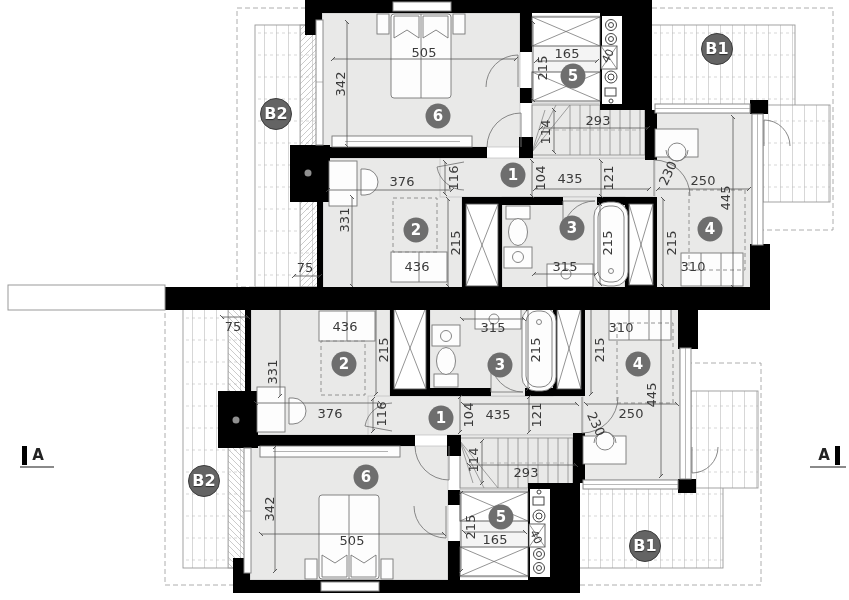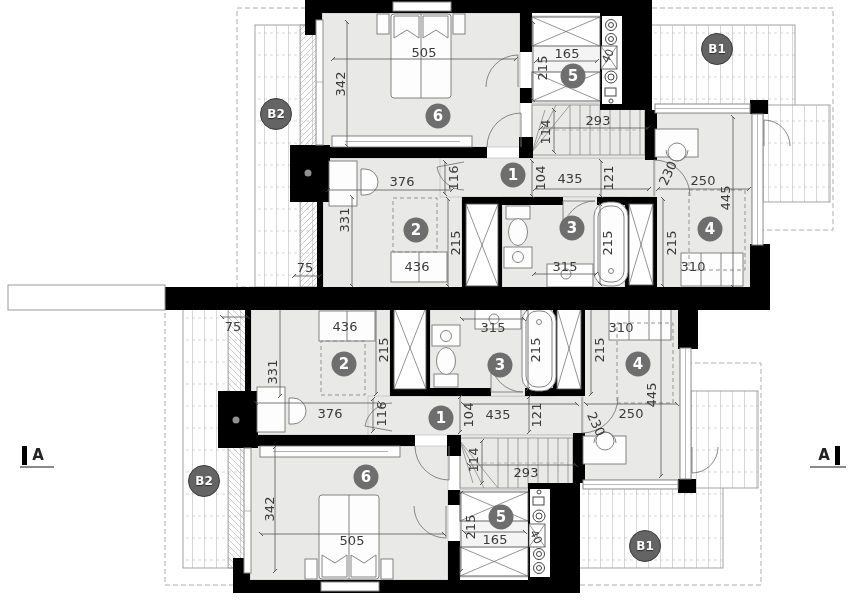--- a/index.html
+++ b/index.html
@@ -9,21 +9,21 @@
   .dim{position:absolute;transform:translate(-50%,-50%);font-size:13px;color:#3a3a3a;
        white-space:nowrap;line-height:1;}
   .v{transform:translate(-50%,-50%) rotate(-90deg);}
   .rneg{transform:translate(-50%,-50%) rotate(-65deg);}
   .rpos{transform:translate(-50%,-50%) rotate(65deg);}
   .badge{position:absolute;transform:translate(-50%,-50%);width:25px;height:25px;
          border-radius:50%;background:#6e6e6e;color:#fff;font-weight:bold;font-size:15px;
          display:flex;align-items:center;justify-content:center;line-height:1;}
   .roofbadge{position:absolute;transform:translate(-50%,-50%);width:30px;height:30px;
          border-radius:50%;background:#646464;border:1px solid #3c3c3c;color:#fff;
-         font-weight:bold;font-size:12px;display:flex;align-items:center;justify-content:center;
+         font-weight:bold;font-size:16px;display:flex;align-items:center;justify-content:center;
          text-shadow:0 1px 1px #2e2e2e;line-height:1;}
   .secA{position:absolute;font-size:15px;font-weight:bold;color:#222;transform:translate(-50%,-50%);}
   .secbar{position:absolute;width:5px;height:19px;background:#000;}
   .secline{position:absolute;height:2px;background:#8a8a8a;}
 </style>
 </head>
 <body>
 
 <div id="plan">
 

